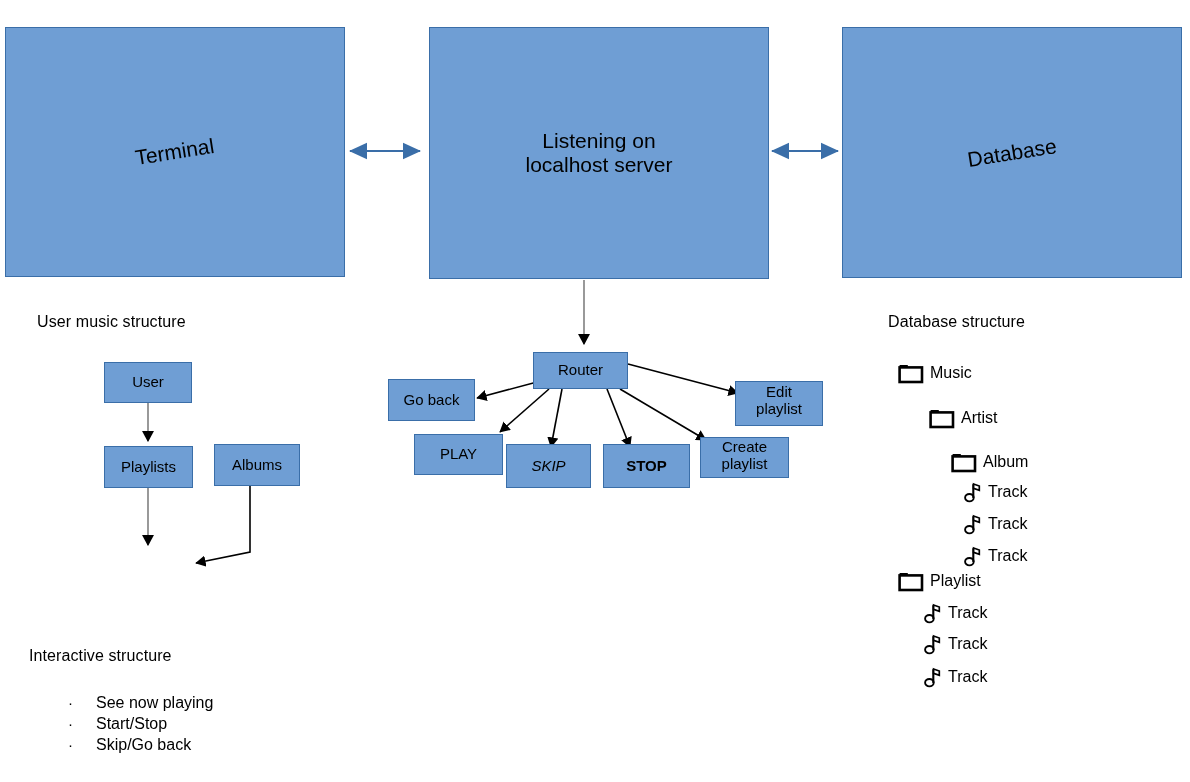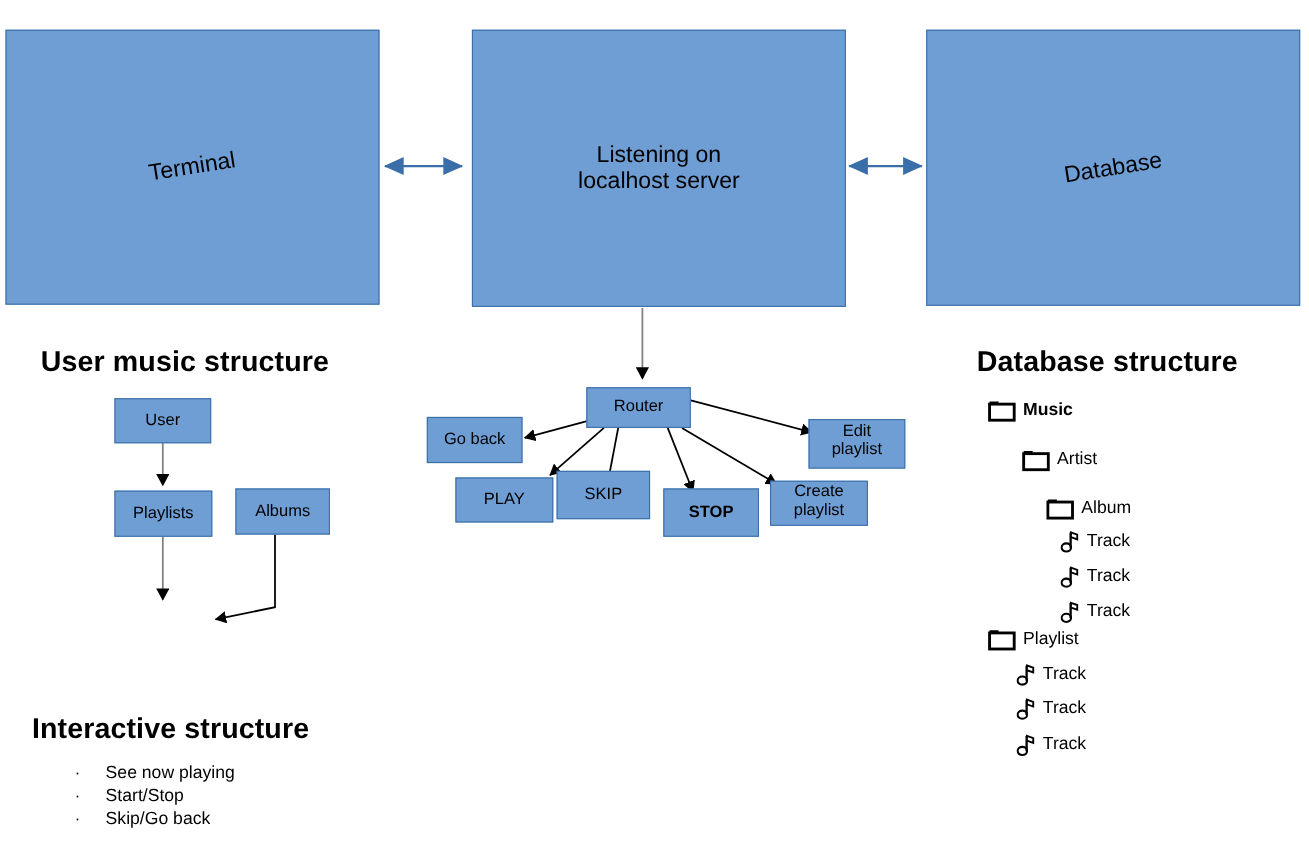--- a/index.html
+++ b/index.html
@@ -58,22 +58,22 @@
   .overflow-label {
     position: absolute;
     white-space: pre-line;
     text-align: center;
     font-size: 15px;
     line-height: 1.12;
     z-index: 3;
   }
   .section-title {
     position: absolute;
-    font-weight: bold;
-    font-size: 26px;
+    font-weight: normal;
+    font-size: 16px;
     letter-spacing: 0.1px;
     white-space: nowrap;
     z-index: 2;
   }
   .tree {
     position: absolute;
     z-index: 2;
   }
   .tree-row {
     position: absolute;
@@ -214,39 +214,39 @@
   </div>
 
   <div class="box" style="left:388px; top:379px; width:87px; height:42px;">
     <span>Go back</span>
   </div>
 
   <div class="box" style="left:414px; top:434px; width:89px; height:41px;">
     <span>PLAY</span>
   </div>
 
-  <div class="box" style="left:506px; top:428px; width:85px; height:44px;">
+  <div class="box" style="left:506px; top:444px; width:85px; height:44px;font-style:italic;">
     <span>SKIP</span>
   </div>
 
   <div class="box" style="left:603px; top:444px; width:87px; height:44px;font-weight:bold;">
     <span>STOP</span>
   </div>
 
   <div class="box" style="left:700px; top:437px; width:89px; height:41px;"></div>
   <div class="overflow-label" style="left:700px; top:439px; width:89px;">Create
 playlist</div>
 
   <div class="box" style="left:735px; top:381px; width:88px; height:45px;"></div>
   <div class="overflow-label" style="left:735px; top:384px; width:88px;text-align:center;">Edit
 playlist</div>
 
   <div class="tree" style="left:898px; top:360px; width:280px; height:335px;">
 
-    <div class="tree-row" style="left:0px; top:2px;font-weight:bold;">
+    <div class="tree-row" style="left:0px; top:2px;">
       <span class="ico">
         <svg width="26" height="21" viewBox="0 0 26 21" xmlns="http://www.w3.org/2000/svg">
           <path d="M1.6,5.6 h8.2 v-3.6 h-8.2 z" fill="#000"></path>
           <rect x="1.6" y="4.4" width="22.4" height="14.6" fill="#fff" stroke="#000" stroke-width="2.6"></rect>
         </svg>
       </span>
       <span class="tree-label">Music</span>
     </div>
 
     <div class="tree-row" style="left:31px; top:47px;">

